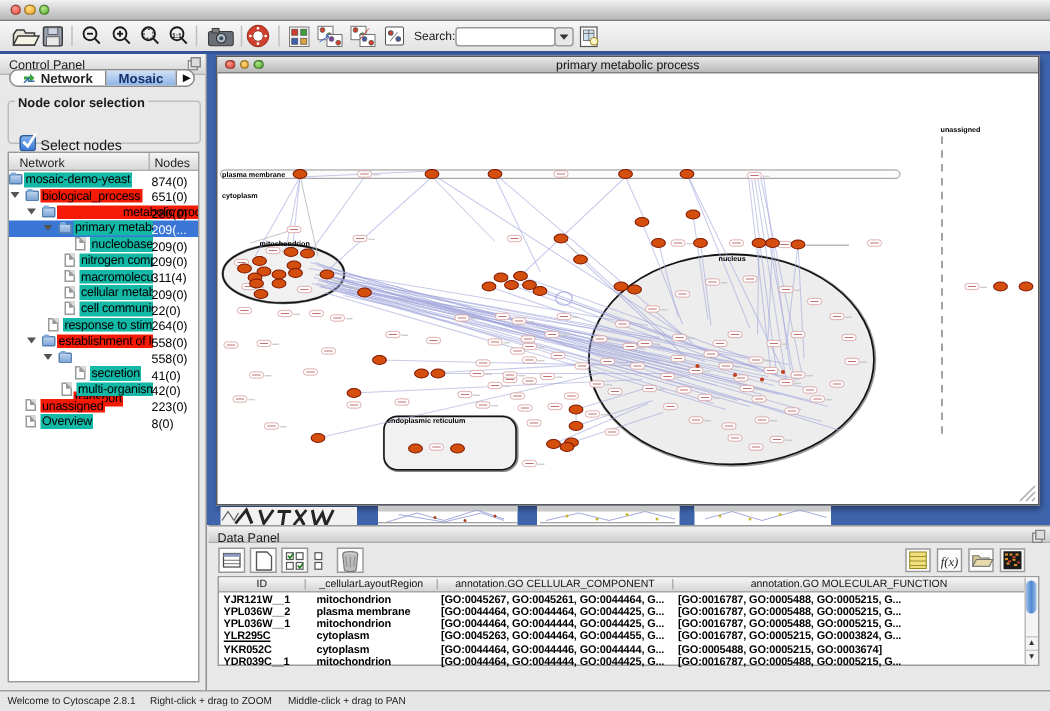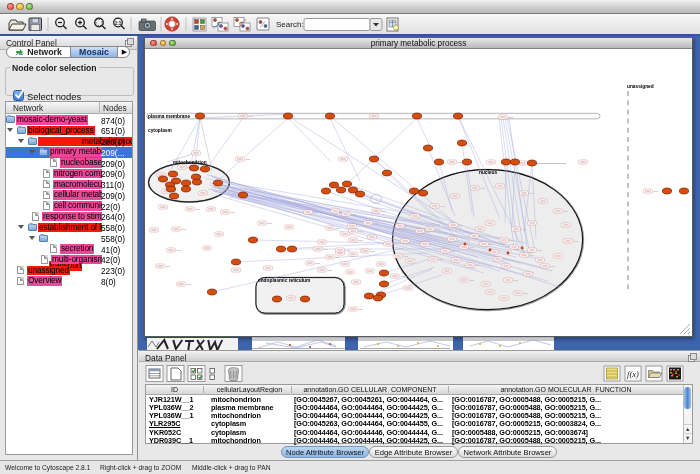--- a/index.html
+++ b/index.html
@@ -183,21 +183,21 @@
           <span class="cnt">209(0)</span>
         </div>
         <div class="trow">
           <span class="doc" style="left:37px"></span>
           <span class="lbl gbg" style="left:47px;max-width:47px;overflow:hidden;display:inline-block;">nitrogen compo</span>
           <span class="cnt">209(0)</span>
         </div>
         <div class="trow">
           <span class="doc" style="left:37px"></span>
           <span class="lbl gbg" style="left:47px;max-width:47px;overflow:hidden;display:inline-block;">macromolecule</span>
-          <span class="cnt">311(0)</span>
+          <span class="cnt">311(4)</span>
         </div>
         <div class="trow">
           <span class="doc" style="left:37px"></span>
           <span class="lbl gbg" style="left:47px;max-width:47px;overflow:hidden;display:inline-block;">cellular metabo</span>
           <span class="cnt">209(0)</span>
         </div>
         <div class="trow">
           <span class="doc" style="left:37px"></span>
           <span class="lbl gbg" style="left:47px;max-width:47px;overflow:hidden;display:inline-block;">cell communicat</span>
           <span class="cnt">22(0)</span>
@@ -244,21 +244,21 @@
 </div>
 <style>
 .trow{position:relative;height:10.75px;font-size:8.3px;letter-spacing:-0.15px;color:#000;white-space:nowrap;}
 .trow .lbl{position:absolute;top:0.6px;padding:0 1px;line-height:9.5px;}
 .trow .cnt{position:absolute;left:95px;top:1px;letter-spacing:0;}
 .arr{position:absolute;top:3px;width:0;height:0;border-left:3.2px solid transparent;border-right:3.2px solid transparent;border-top:4.5px solid #555;}
 .fold{position:absolute;top:1.8px;width:9px;height:7px;background:linear-gradient(#bcd2ec,#7fa8d9);border:0.8px solid #5580b0;border-radius:1px;box-sizing:border-box;}
 .fold:before{content:"";position:absolute;left:0;top:-2px;width:4px;height:2px;background:#7fa8d9;border-radius:1px 1px 0 0;}
 .doc{position:absolute;top:0.8px;width:7px;height:8.5px;background:#fff;border:0.8px solid #999;box-sizing:border-box;}
 .doc:before{content:"";position:absolute;right:-1px;top:-1px;border:2px solid #d9d9d9;border-left-color:#999;border-bottom-color:#999;width:0;height:0;}
-.gbg{background:#ec4899;}
+.gbg{background:#14b8a6;}
 .rbg{background:#f41a05;}
 </style>
 
 <div class="abs" style="left:144px;top:37px;width:549px;height:300px;border:1px solid #5a5a5a;box-sizing:border-box;background:#fff;box-shadow:1px 2px 4px rgba(0,0,0,0.4);padding-left:32px;">
  <div class="abs" style="left:0;top:0;width:100%;height:10px;background:linear-gradient(#e8e8e8,#b9b9b9);border-bottom:1px solid #828282;">
   <span class="tl" style="left:5px;top:1.6px;width:6.5px;height:6.5px;background:radial-gradient(circle at 35% 30%,#ff9d94,#e43a28);"></span>
   <span class="tl" style="left:14.5px;top:1.6px;width:6.5px;height:6.5px;background:radial-gradient(circle at 35% 30%,#ffe084,#f0a020);"></span>
   <span class="tl" style="left:24px;top:1.6px;width:6.5px;height:6.5px;background:radial-gradient(circle at 35% 30%,#b4e88d,#4aaa28);"></span>
   <div class="abs" style="left:0;top:1px;width:100%;text-align:center;font-size:8.2px;color:#111;">primary metabolic process</div>
  </div>
@@ -865,24 +865,19 @@
         </div>
       </div>
 
   <div class="abs" style="right:0;top:0;width:9.5px;height:58px;background:#f4f4f4;border-left:1px solid #bbb;box-sizing:border-box;">
    <div class="abs" style="left:0.8px;top:2px;width:7px;height:22px;border-radius:4px;background:linear-gradient(90deg,#9fc0ea,#4f87cf 50%,#9fc0ea);"></div>
    <div class="abs" style="left:0;bottom:9px;width:100%;height:9px;border-top:1px solid #ccc;text-align:center;font-size:5.5px;color:#333;line-height:9px;">▲</div>
    <div class="abs" style="left:0;bottom:0;width:100%;height:9px;border-top:1px solid #ccc;text-align:center;font-size:5.5px;color:#333;line-height:9px;">▼</div>
   </div>
  </div>
 
- <div class="abs" style="left:0;top:96px;width:100%;height:14px;font-size:7.6px;color:#111;">
-  <span class="abs" style="left:142px;top:0;width:88px;height:12px;line-height:12px;text-align:center;background:linear-gradient(#bcd6f2,#8cb6e4);border:1px solid #7a96b8;border-radius:6px;box-sizing:border-box;">Node Attribute Browser</span>
-  <span class="abs" style="left:230px;top:0;width:89px;height:12px;line-height:12px;text-align:center;background:linear-gradient(#fdfdfd,#dcdcdc);border:1px solid #9a9a9a;border-radius:6px;box-sizing:border-box;">Edge Attribute Browser</span>
-  <span class="abs" style="left:319px;top:0;width:99px;height:12px;line-height:12px;text-align:center;background:linear-gradient(#fdfdfd,#dcdcdc);border:1px solid #9a9a9a;border-radius:6px;box-sizing:border-box;">Network Attribute Browser</span>
- </div>
 </div>
 
 <div class="abs" style="left:0;top:460px;width:700px;height:14px;background:#e6e6e6;border-top:1px solid #9f9f9f;box-sizing:border-box;">
  <span class="abs" style="left:5px;top:3px;font-size:6.7px;color:#222;">Welcome to Cytoscape 2.8.1</span>
  <span class="abs" style="left:100px;top:3px;font-size:6.7px;color:#222;">Right-click + drag to ZOOM</span>
  <span class="abs" style="left:192px;top:3px;font-size:6.7px;color:#222;">Middle-click + drag to PAN</span>
 </div>
 
 </body></html>

